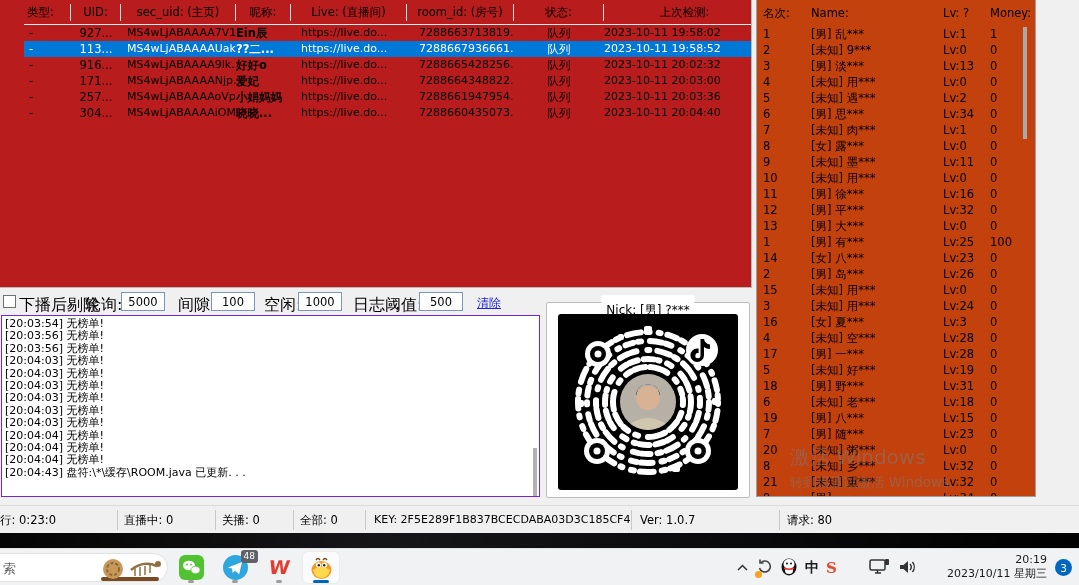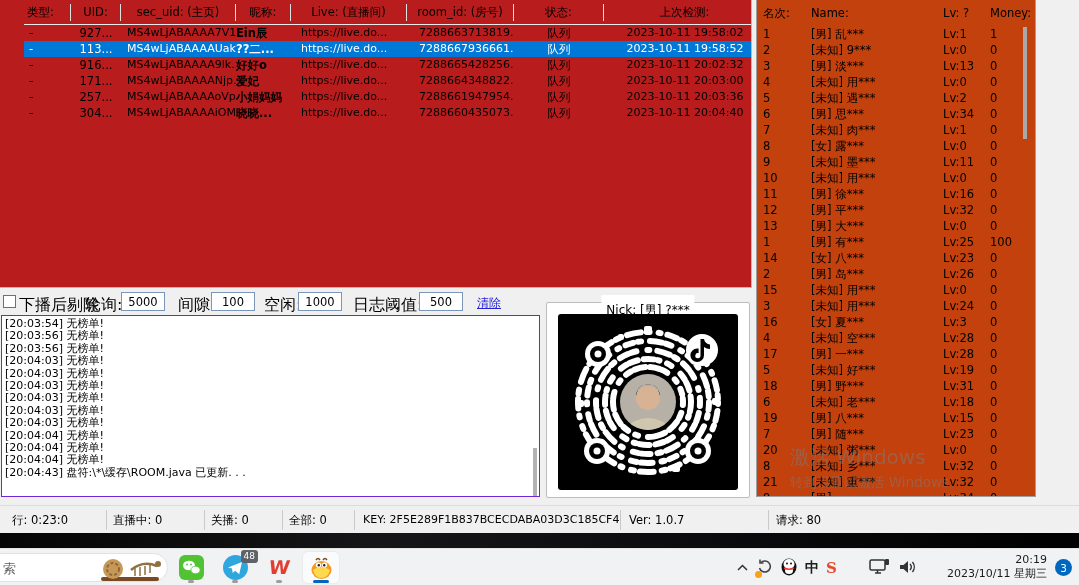--- a/index.html
+++ b/index.html
@@ -15,21 +15,21 @@
   .t-header .hc:first-child{text-align:left;padding-left:3px;}
   .t-row{height:16px;line-height:16px;font-size:11.5px;}
   .t-row>div{overflow:hidden;}
   .t-row .c1{padding-left:5px;}
   .t-row .c2{text-align:center;}
   .t-row .c3{padding-left:6px;font-size:11px;}
   .t-row .c4{text-align:left;font-weight:bold;}
   .t-row .c5{padding-left:10px;font-size:11px;}
   .t-row .c6{padding-left:12px;font-size:11px;}
   .t-row .c7{text-align:center;}
-  .t-row .c8{text-align:center;font-size:11px;}
+  .t-row .c8{text-align:left;font-size:11px;}
   .t-row.selected{background:#0078d7;color:#fff;}
 
   
   .ranking-panel{position:absolute;left:756px;top:0;width:280px;height:497px;background:#c2410c;border:1px solid #9e9e9e;border-top:none;overflow:hidden;}
   .r-grid{display:grid;grid-template-columns:48px 132px 47px 60px;align-items:center;white-space:nowrap;}
   .r-header{height:26px;font-size:11.5px;}
   .r-header>div{padding-left:6px;overflow:hidden;}
   .r-row{height:16px;line-height:16px;font-size:11.5px;}
   .r-row>div{padding-left:6px;overflow:hidden;}
   .r-rows{height:470px;overflow:hidden;}
@@ -48,21 +48,21 @@
   .log-scroll-thumb{position:absolute;right:2px;top:133px;width:4px;height:48px;background:#b3b3b3;}
 
   
   .nick-group{position:absolute;left:546px;top:302px;width:204px;height:196px;background:#fff;border:1px solid #bdbdbd;border-radius:2px;}
   .nick-title{position:absolute;top:-8px;left:50%;transform:translateX(-50%);background:#fff;padding:7px 5px;font-size:12px;white-space:nowrap;}
   .qr-wrap{position:absolute;left:11px;top:11px;}
 
   
   .status-bar{position:absolute;left:0;top:505px;width:1079px;height:28px;background:#f0f0f0;border-top:1px solid #dcdcdc;display:flex;align-items:center;font-size:11.5px;white-space:nowrap;}
   .sb-cell{height:20px;line-height:20px;border-right:1px solid #c9c9c9;overflow:hidden;}
-  .sb-0{width:107px;padding-left:12px;}
+  .sb-0{width:118px;padding-left:0;}
   .sb-1{width:98px;padding-left:6px;}
   .sb-2{width:78px;padding-left:6px;}
   .sb-3{width:72px;padding-left:6px;}
   .sb-4{width:266px;padding-left:8px;font-size:11px;}
   .sb-5{width:148px;padding-left:8px;}
   .sb-6{flex:1;padding-left:7px;border-right:none;}
 
   
   .wallpaper-strip{position:absolute;left:0;top:533px;width:1079px;height:15px;background:linear-gradient(90deg,#050505,#161618 35%,#0a0a0c 70%,#000);}
   .taskbar{position:absolute;left:0;top:548px;width:1079px;height:37px;background:#f1f2f4;border-top:1px solid #e3e3e3;}

